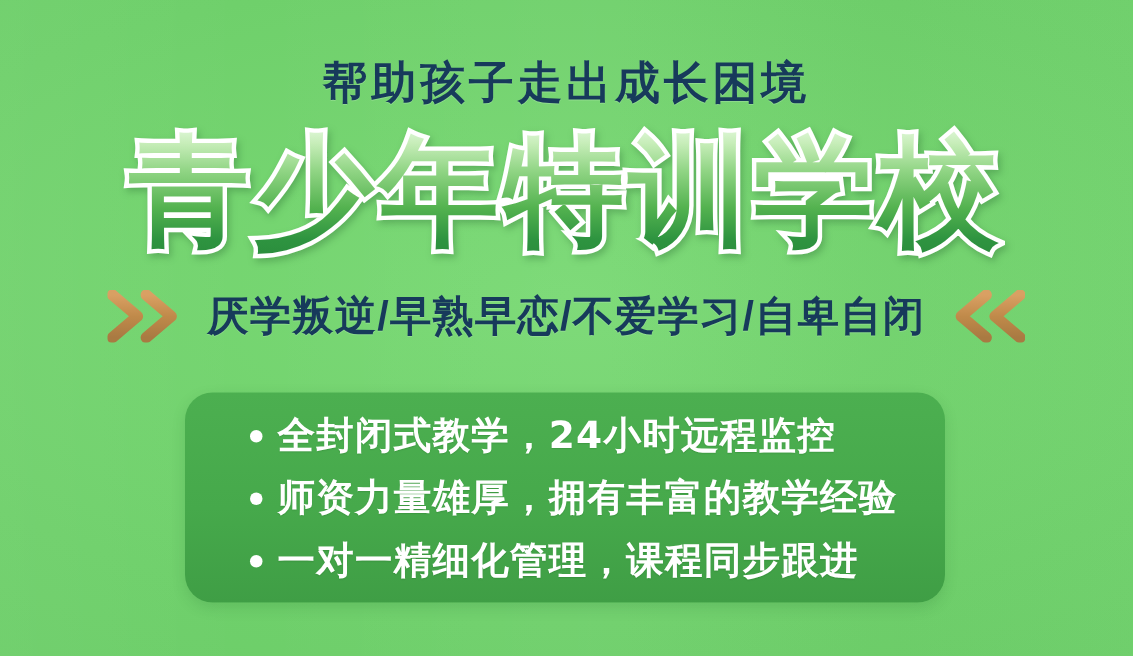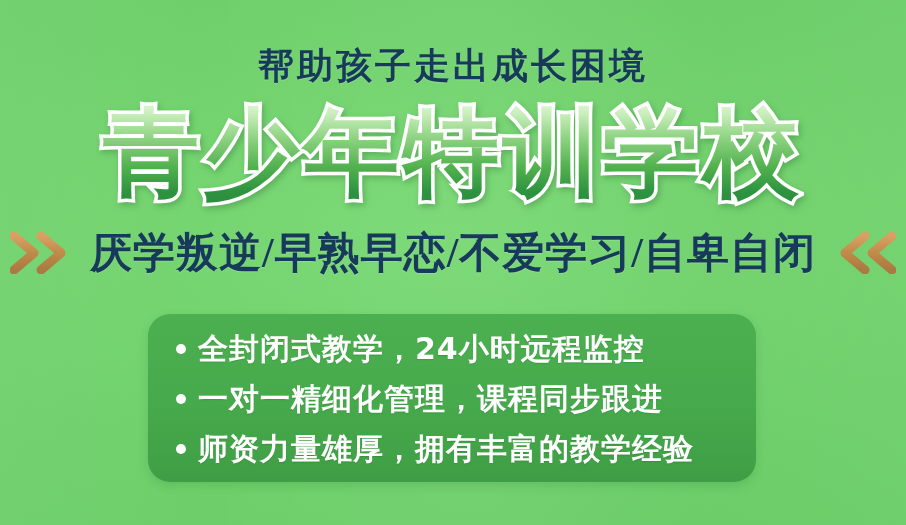--- a/index.html
+++ b/index.html
@@ -114,25 +114,25 @@
     align-items: center;
     justify-content: center;
     gap: 14px;
     z-index: 4;
   }
 
   .chev-group { display: flex; align-items: center; }
   .chev-group svg { display: block; }
 
   .tagline {
-    font-size: 42px;
+    font-size: 33px;
     font-weight: 700;
     letter-spacing: 1px;
     color: #173a5b;
-    font-family: Liberation Serif, serif;
+    font-family: Liberation Sans, sans-serif;
     white-space: nowrap;
     text-shadow: 0 1px 0 rgba(255,255,255,0.16);
   }
 
   
   .feature-box {
     position: absolute;
     left: 148px;
     top: 314px;
     width: 608px;
@@ -144,21 +144,21 @@
     display: flex;
     flex-direction: column;
     justify-content: center;
     gap: 8px;
     z-index: 3;
   }
 
   .feature-item {
     display: flex;
     align-items: center;
-    padding-left: 28px;
+    padding-left: 52px;
     font-size: 30px;
     font-weight: 700;
     color: #ffffff;
     letter-spacing: 1px;
     line-height: 42px;
     font-family: "DejaVu Sans", "Liberation Sans", sans-serif;
     white-space: nowrap;
     text-shadow: 0 1px 1px rgba(0,60,10,0.15);
   }
 
@@ -221,23 +221,23 @@
 
   <div class="feature-box">
 
     <div class="feature-item">
       <span class="bullet-dot"></span>
       <span>全封闭式教学，24小时远程监控</span>
     </div>
 
     <div class="feature-item">
       <span class="bullet-dot"></span>
-      <span>一对一精细化管理，课程同步跟进</span>
+      <span>师资力量雄厚，拥有丰富的教学经验</span>
     </div>
 
     <div class="feature-item">
       <span class="bullet-dot"></span>
-      <span>师资力量雄厚，拥有丰富的教学经验</span>
+      <span>一对一精细化管理，课程同步跟进</span>
     </div>
 
   </div>
 
 </div>
 
 </body></html>

